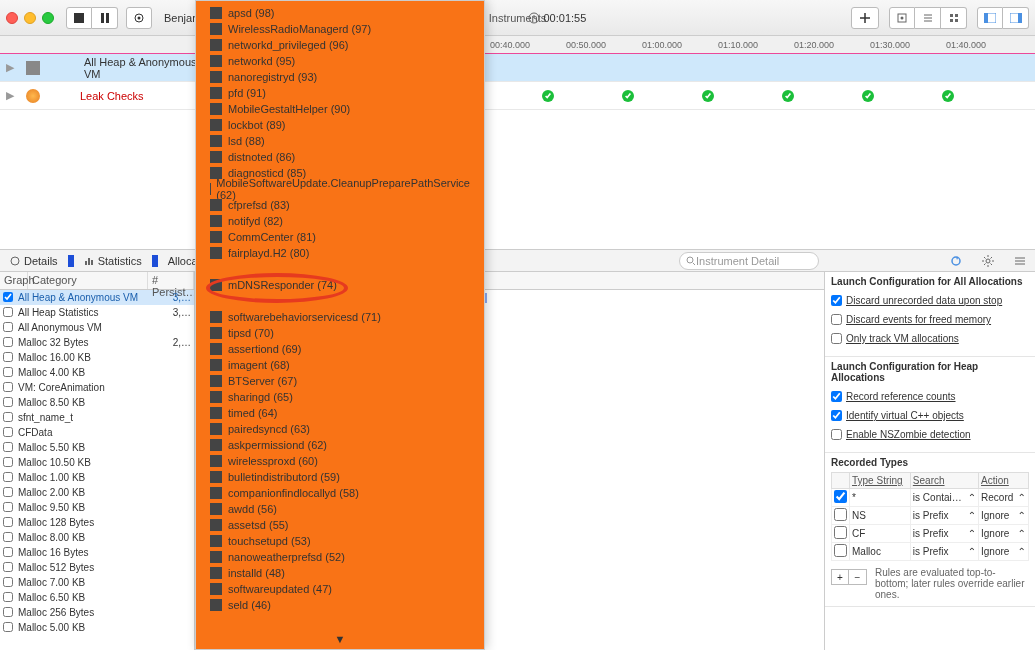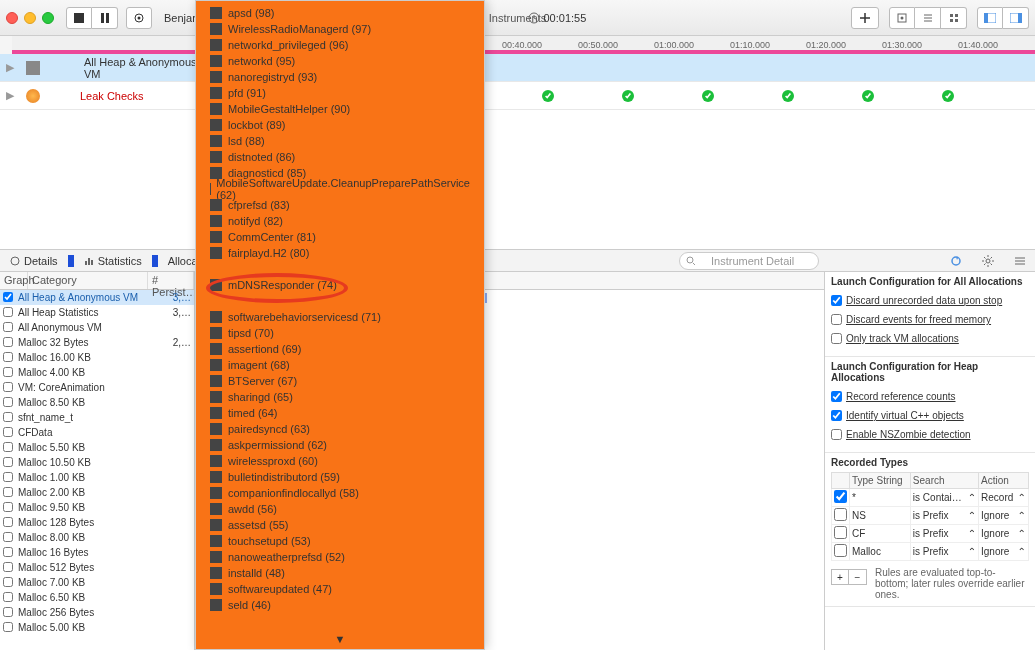--- a/index.html
+++ b/index.html
@@ -20,21 +20,21 @@
 .spacer { flex:1; }
 .title { position:absolute; left:50%; transform:translateX(-50%); font-weight:500; color:#555; }
 .time { display:flex; align-items:center; gap:4px; position:absolute; left:50%; transform:translateX(10px);}
 .plus-btn { width:28px; height:22px; border:1px solid #bbb; border-radius:3px; display:flex; align-items:center; justify-content:center; background:#fff; }
 .seg { display:flex; margin-left:6px;}
 .seg .sq-btn{border-radius:0;border-left:none;}
 .seg .sq-btn:first-child{border-left:1px solid #bbb; border-top-left-radius:3px;border-bottom-left-radius:3px;}
 .seg .sq-btn:last-child{border-top-right-radius:3px;border-bottom-right-radius:3px;}
 
 
-.ruler { height:18px; background:#f0f0f0; border-bottom:4px solid #ec4899; display:flex; align-items:flex-end; padding-left:490px; font-size:9px; color:#666; gap:27px; white-space:nowrap; overflow:hidden;margin-left:12px;}
+.ruler { height:18px; background:#f0f0f0; border-bottom:1px solid #ec4899; display:flex; align-items:center; padding-left:490px; font-size:9px; color:#666; gap:27px; white-space:nowrap; overflow:hidden;}
 .ruler span{width:49px;}
 
 
 .track { height:28px; display:flex; align-items:center; border-bottom:1px solid #e8e8e8; background:#fff; }
 .track .disc { width:14px; margin:0 6px; color:#999;}
 .track .label { width:168px; padding-left:40px; font-size:11px;}
 .track.heap{background:#cfe8fb;}
 .track.heap .label{color:#333;}
 .track.leak .label{color:#c00;}
 .track.leak .checks{display:flex; gap:68px; padding-left:334px;}
@@ -76,21 +76,21 @@
 .bar.pink{background:#f6a6ad;}
 .bar.dpink{background:#f28a93;}
 
 
 .config{width:210px;background:#fff;overflow:hidden;font-size:10px;}
 .config-sec{padding:4px 6px;border-bottom:1px solid #e5e5e5;}
 .config-sec .hd{font-weight:600;margin-bottom:4px;}
 .config-row{display:flex;align-items:center;gap:4px;margin:8px 0;text-decoration:underline;}
 .config-row input[type=checkbox]{width:11px;height:11px;}
 .rec-table{width:100%;border-collapse:collapse;font-size:10px;}
-.rec-table th{background:#f7f7f7;border:1px solid #ddd;padding:2px;text-align:left;font-weight:normal;color:#555;}
+.rec-table th{background:#f7f7f7;border:1px solid #ddd;padding:2px;text-align:left;font-weight:normal;color:#555;text-decoration:underline;}
 .rec-table td{border:1px solid #eee;padding:1px 2px;}
 .pm{display:flex;gap:0;margin-top:4px;}
 .pm div{width:18px;height:16px;border:1px solid #bbb;display:flex;align-items:center;justify-content:center;}
 .pm div:last-child{border-left:none;}
 .note{color:#666;padding:2px 4px;}
 
 
 .proc-dd{position:absolute;left:195px;top:0;width:290px;height:650px;background:#f97316;border:1px solid #ccc;box-shadow:2px 0 10px rgba(0,0,0,0.2);overflow:hidden;z-index:100;}
 .proc-list{padding:4px 0;}
 .proc-item{display:flex;align-items:center;gap:6px;height:16px;padding:0 14px;font-size:11px;}
@@ -253,21 +253,21 @@
     </div>
   <div class="crumb">
       <span>Alloca…</span>
     </div>
   <div class="spc"></div>
   <div class="search">
     <svg width="10" height="10">
         <circle cx="4" cy="4" r="3" fill="none" stroke="#999"></circle>
         <path d="M7 7l2 2" stroke="#999"></path>
       </svg>
-    <span style="margin-left:15px">Instrument Detail</span>
+    <span style="margin-left:0">Instrument Detail</span>
   </div>
   <div style="width:210px;display:flex;justify-content:flex-end;padding-right:6px;gap:10px;">
     <div class="tiny">
         <svg width="12" height="12">
           <circle cx="6" cy="6" r="4" fill="none" stroke="#4a90e2" stroke-width="1.5"></circle>
           <path d="M6 2l2 1-1 2" fill="#4a90e2"></path>
         </svg>
       </div>
     <div class="tiny">
         <svg width="12" height="12">

